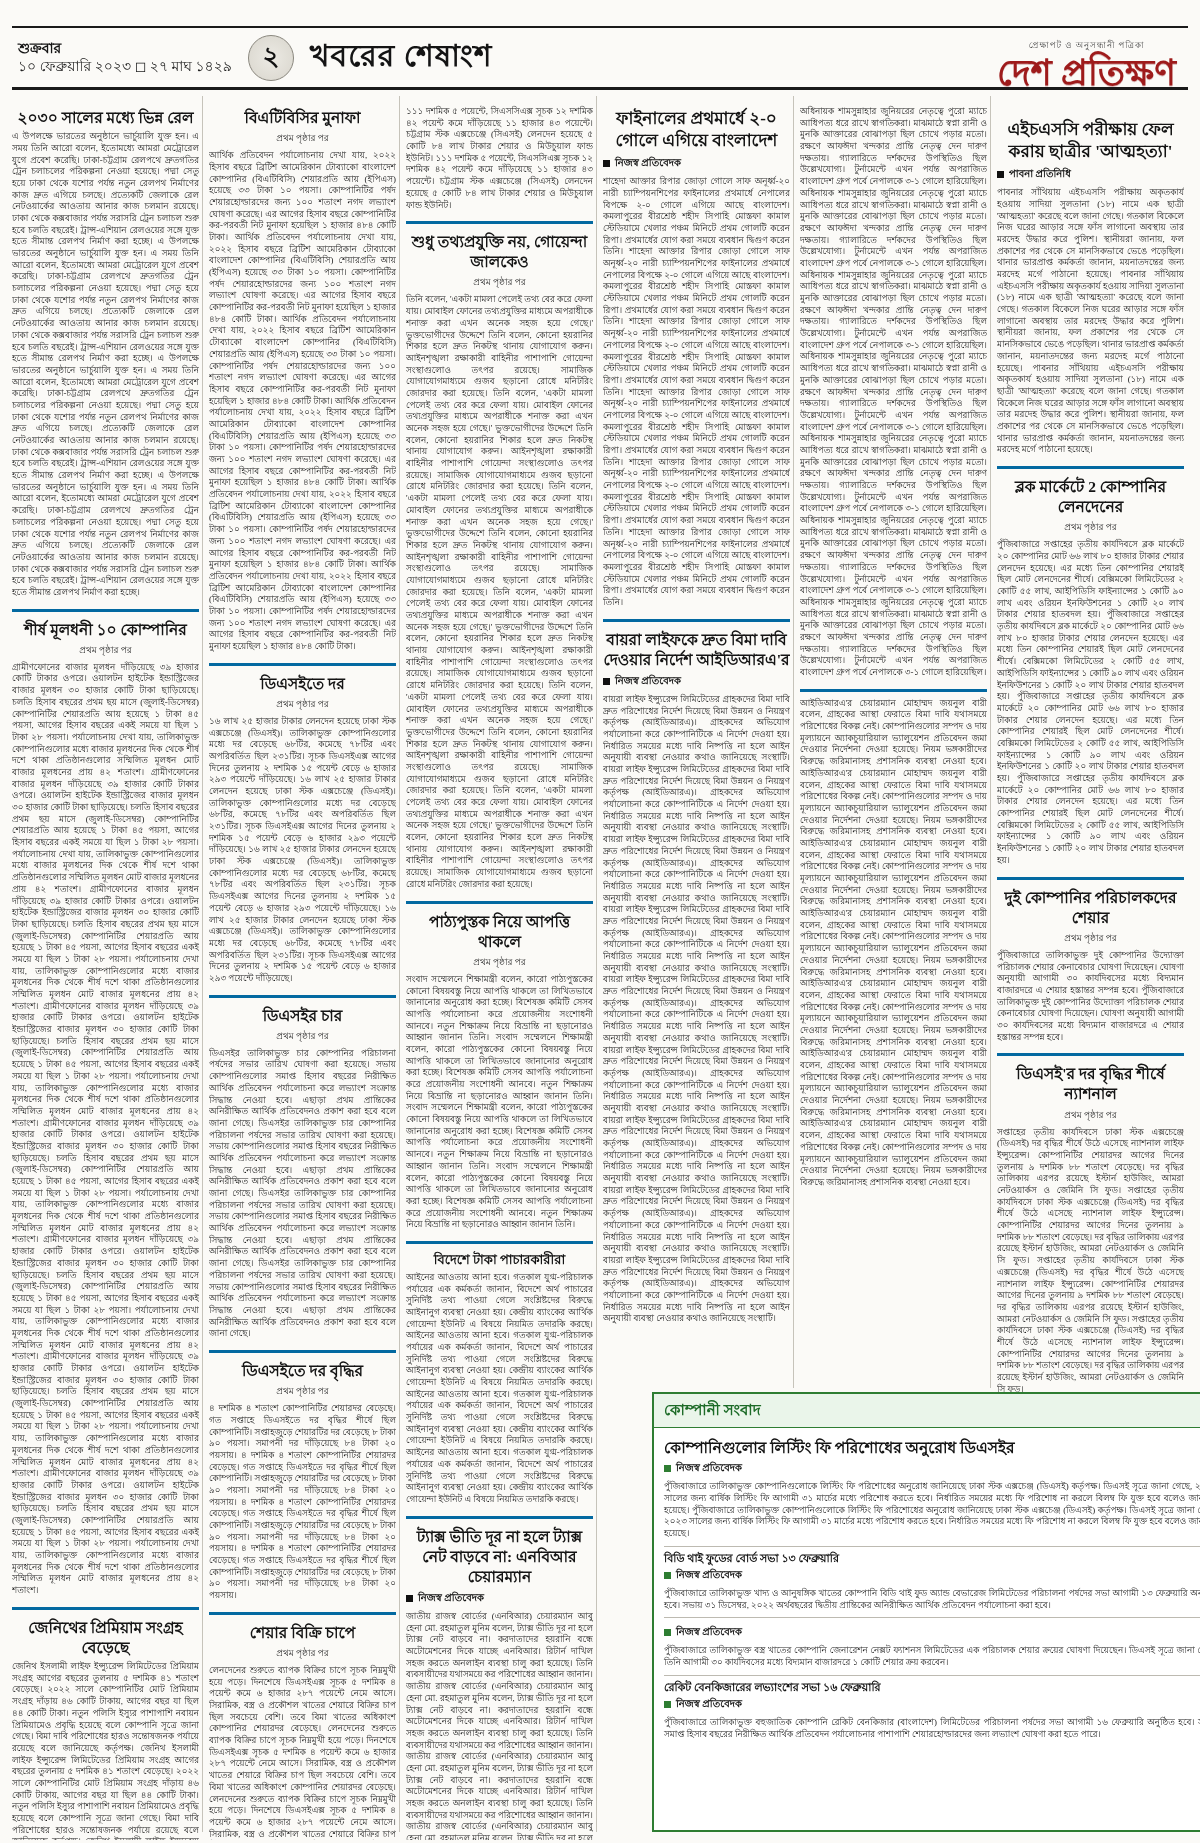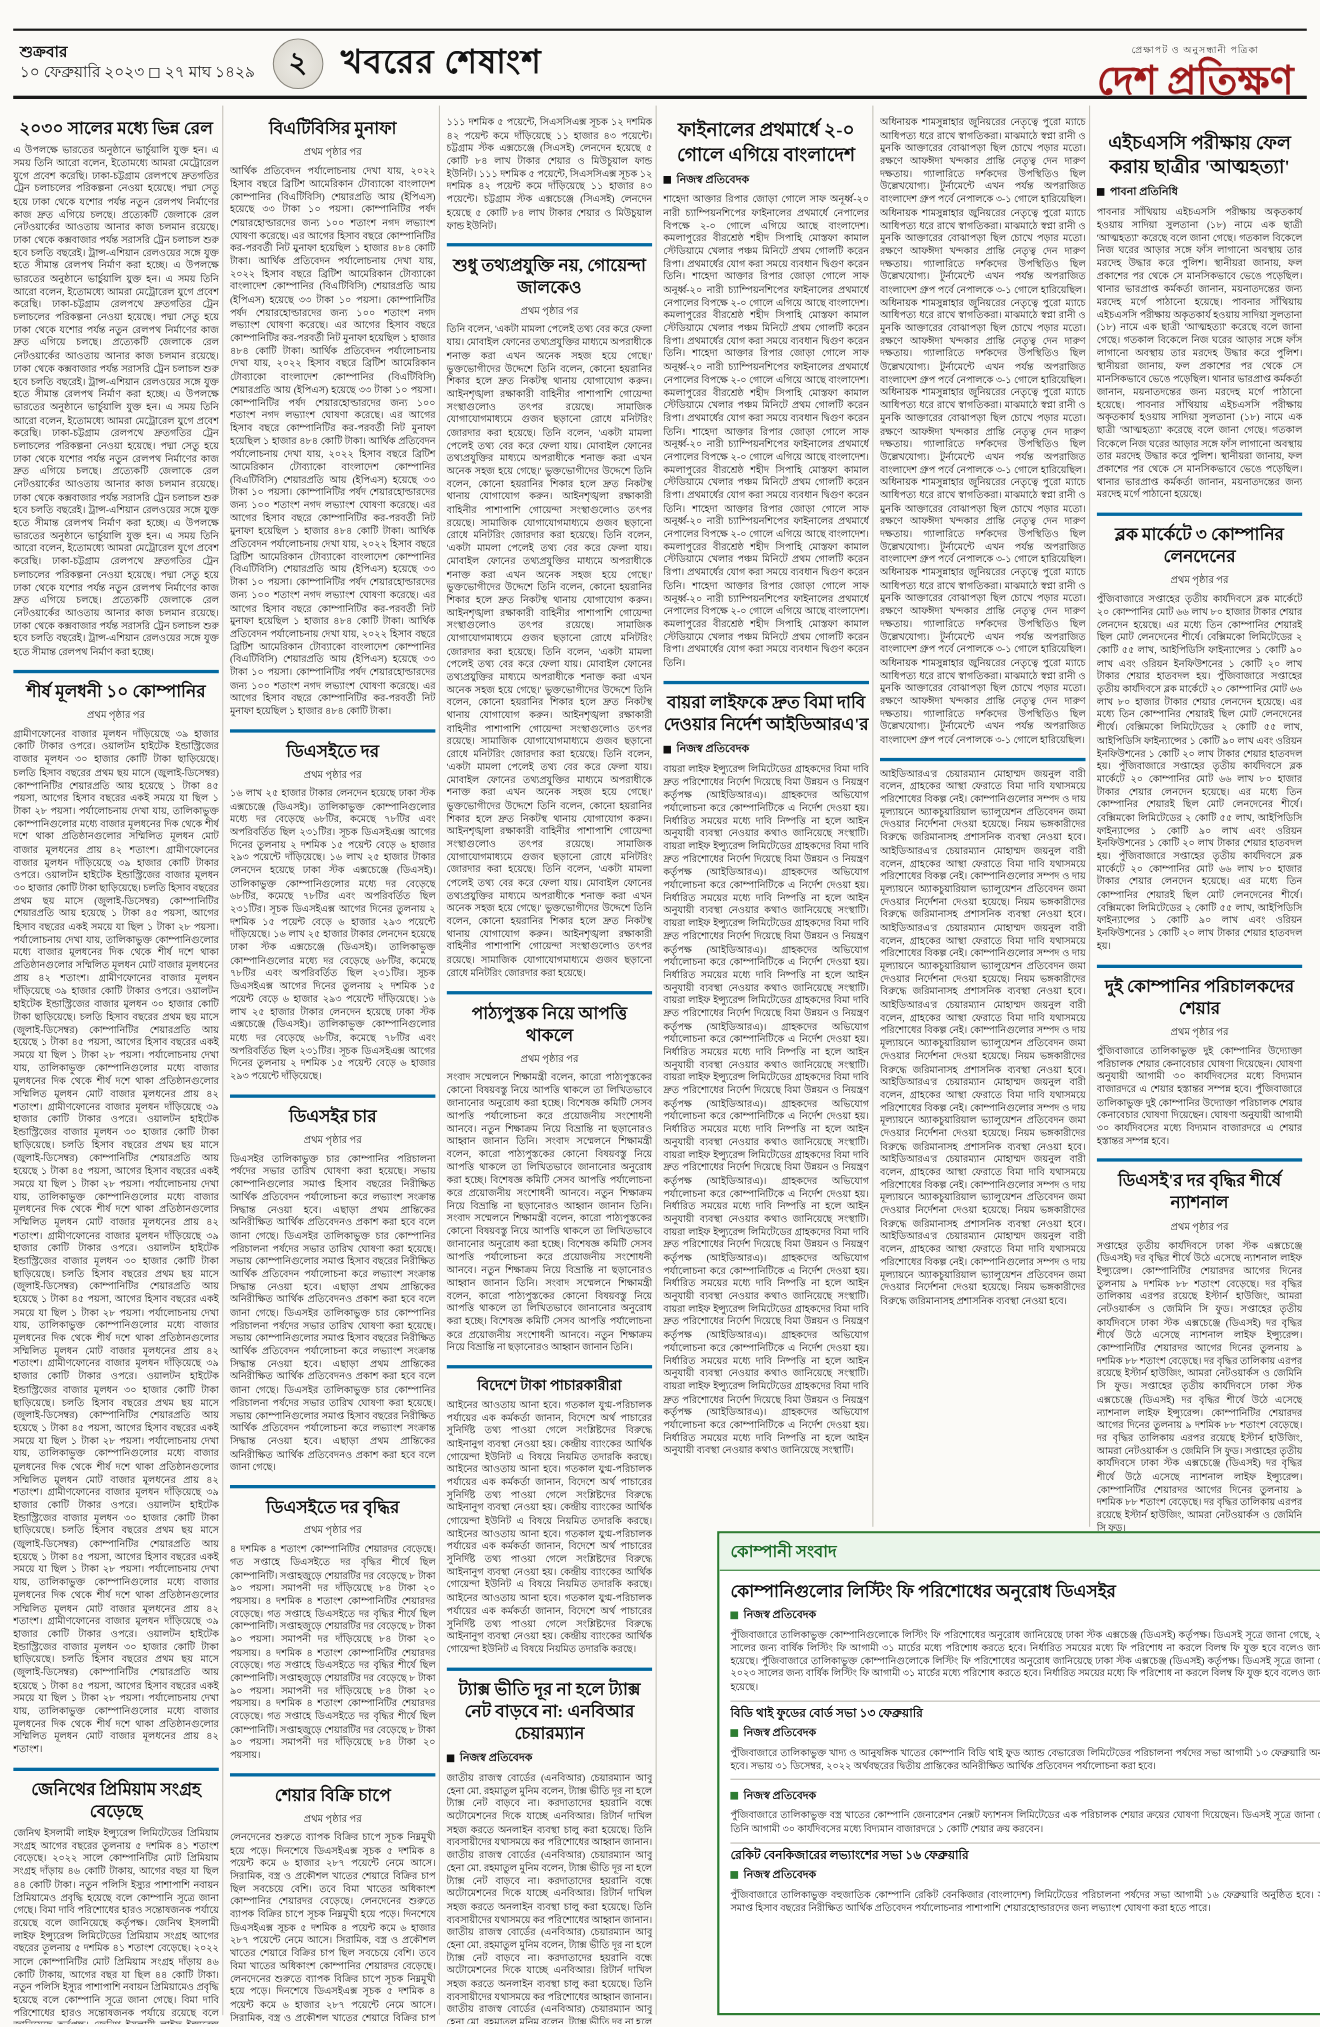--- a/index.html
+++ b/index.html
@@ -186,21 +186,21 @@
   <div class="col" id="col6">
     <article class="art">
       <h2 class="hl hl-lg">এইচএসসি পরীক্ষায় ফেল করায় ছাত্রীর 'আত্মহত্যা'</h2>
       <div class="byline">
         <span class="sq"></span>
         <span>পাবনা প্রতিনিধি</span>
       </div>
       <p class="bt">পাবনার সাঁথিয়ায় এইচএসসি পরীক্ষায় অকৃতকার্য হওয়ায় সাদিয়া সুলতানা (১৮) নামে এক ছাত্রী 'আত্মহত্যা' করেছে বলে জানা গেছে। গতকাল বিকেলে নিজ ঘরের আড়ার সঙ্গে ফাঁস লাগানো অবস্থায় তার মরদেহ উদ্ধার করে পুলিশ। স্থানীয়রা জানায়, ফল প্রকাশের পর থেকে সে মানসিকভাবে ভেঙে পড়েছিল। থানার ভারপ্রাপ্ত কর্মকর্তা জানান, ময়নাতদন্তের জন্য মরদেহ মর্গে পাঠানো হয়েছে। পাবনার সাঁথিয়ায় এইচএসসি পরীক্ষায় অকৃতকার্য হওয়ায় সাদিয়া সুলতানা (১৮) নামে এক ছাত্রী 'আত্মহত্যা' করেছে বলে জানা গেছে। গতকাল বিকেলে নিজ ঘরের আড়ার সঙ্গে ফাঁস লাগানো অবস্থায় তার মরদেহ উদ্ধার করে পুলিশ। স্থানীয়রা জানায়, ফল প্রকাশের পর থেকে সে মানসিকভাবে ভেঙে পড়েছিল। থানার ভারপ্রাপ্ত কর্মকর্তা জানান, ময়নাতদন্তের জন্য মরদেহ মর্গে পাঠানো হয়েছে। পাবনার সাঁথিয়ায় এইচএসসি পরীক্ষায় অকৃতকার্য হওয়ায় সাদিয়া সুলতানা (১৮) নামে এক ছাত্রী 'আত্মহত্যা' করেছে বলে জানা গেছে। গতকাল বিকেলে নিজ ঘরের আড়ার সঙ্গে ফাঁস লাগানো অবস্থায় তার মরদেহ উদ্ধার করে পুলিশ। স্থানীয়রা জানায়, ফল প্রকাশের পর থেকে সে মানসিকভাবে ভেঙে পড়েছিল। থানার ভারপ্রাপ্ত কর্মকর্তা জানান, ময়নাতদন্তের জন্য মরদেহ মর্গে পাঠানো হয়েছে।</p>
     </article>
     <article class="art">
-      <h2 class="hl">ব্লক মার্কেটে ৩ কোম্পানির লেনদেনের</h2>
+      <h2 class="hl">ব্লক মার্কেটে 2 কোম্পানির লেনদেনের</h2>
       <div class="cont">প্রথম পৃষ্ঠার পর</div>
       <p class="bt">পুঁজিবাজারে সপ্তাহের তৃতীয় কার্যদিবসে ব্লক মার্কেটে ২০ কোম্পানির মোট ৬৬ লাখ ৮০ হাজার টাকার শেয়ার লেনদেন হয়েছে। এর মধ্যে তিন কোম্পানির শেয়ারই ছিল মোট লেনদেনের শীর্ষে। বেক্সিমকো লিমিটেডের ২ কোটি ৫৫ লাখ, আইপিডিসি ফাইন্যান্সের ১ কোটি ৯০ লাখ এবং ওরিয়ন ইনফিউশনের ১ কোটি ২০ লাখ টাকার শেয়ার হাতবদল হয়। পুঁজিবাজারে সপ্তাহের তৃতীয় কার্যদিবসে ব্লক মার্কেটে ২০ কোম্পানির মোট ৬৬ লাখ ৮০ হাজার টাকার শেয়ার লেনদেন হয়েছে। এর মধ্যে তিন কোম্পানির শেয়ারই ছিল মোট লেনদেনের শীর্ষে। বেক্সিমকো লিমিটেডের ২ কোটি ৫৫ লাখ, আইপিডিসি ফাইন্যান্সের ১ কোটি ৯০ লাখ এবং ওরিয়ন ইনফিউশনের ১ কোটি ২০ লাখ টাকার শেয়ার হাতবদল হয়। পুঁজিবাজারে সপ্তাহের তৃতীয় কার্যদিবসে ব্লক মার্কেটে ২০ কোম্পানির মোট ৬৬ লাখ ৮০ হাজার টাকার শেয়ার লেনদেন হয়েছে। এর মধ্যে তিন কোম্পানির শেয়ারই ছিল মোট লেনদেনের শীর্ষে। বেক্সিমকো লিমিটেডের ২ কোটি ৫৫ লাখ, আইপিডিসি ফাইন্যান্সের ১ কোটি ৯০ লাখ এবং ওরিয়ন ইনফিউশনের ১ কোটি ২০ লাখ টাকার শেয়ার হাতবদল হয়। পুঁজিবাজারে সপ্তাহের তৃতীয় কার্যদিবসে ব্লক মার্কেটে ২০ কোম্পানির মোট ৬৬ লাখ ৮০ হাজার টাকার শেয়ার লেনদেন হয়েছে। এর মধ্যে তিন কোম্পানির শেয়ারই ছিল মোট লেনদেনের শীর্ষে। বেক্সিমকো লিমিটেডের ২ কোটি ৫৫ লাখ, আইপিডিসি ফাইন্যান্সের ১ কোটি ৯০ লাখ এবং ওরিয়ন ইনফিউশনের ১ কোটি ২০ লাখ টাকার শেয়ার হাতবদল হয়।</p>
     </article>
     <article class="art">
       <h2 class="hl">দুই কোম্পানির পরিচালকদের শেয়ার</h2>
       <div class="cont">প্রথম পৃষ্ঠার পর</div>
       <p class="bt">পুঁজিবাজারে তালিকাভুক্ত দুই কোম্পানির উদ্যোক্তা পরিচালক শেয়ার কেনাবেচার ঘোষণা দিয়েছেন। ঘোষণা অনুযায়ী আগামী ৩০ কার্যদিবসের মধ্যে বিদ্যমান বাজারদরে এ শেয়ার হস্তান্তর সম্পন্ন হবে। পুঁজিবাজারে তালিকাভুক্ত দুই কোম্পানির উদ্যোক্তা পরিচালক শেয়ার কেনাবেচার ঘোষণা দিয়েছেন। ঘোষণা অনুযায়ী আগামী ৩০ কার্যদিবসের মধ্যে বিদ্যমান বাজারদরে এ শেয়ার হস্তান্তর সম্পন্ন হবে।</p>
     </article>
     <article class="art">
       <h2 class="hl">ডিএসই'র দর বৃদ্ধির শীর্ষে ন্যাশনাল</h2>

